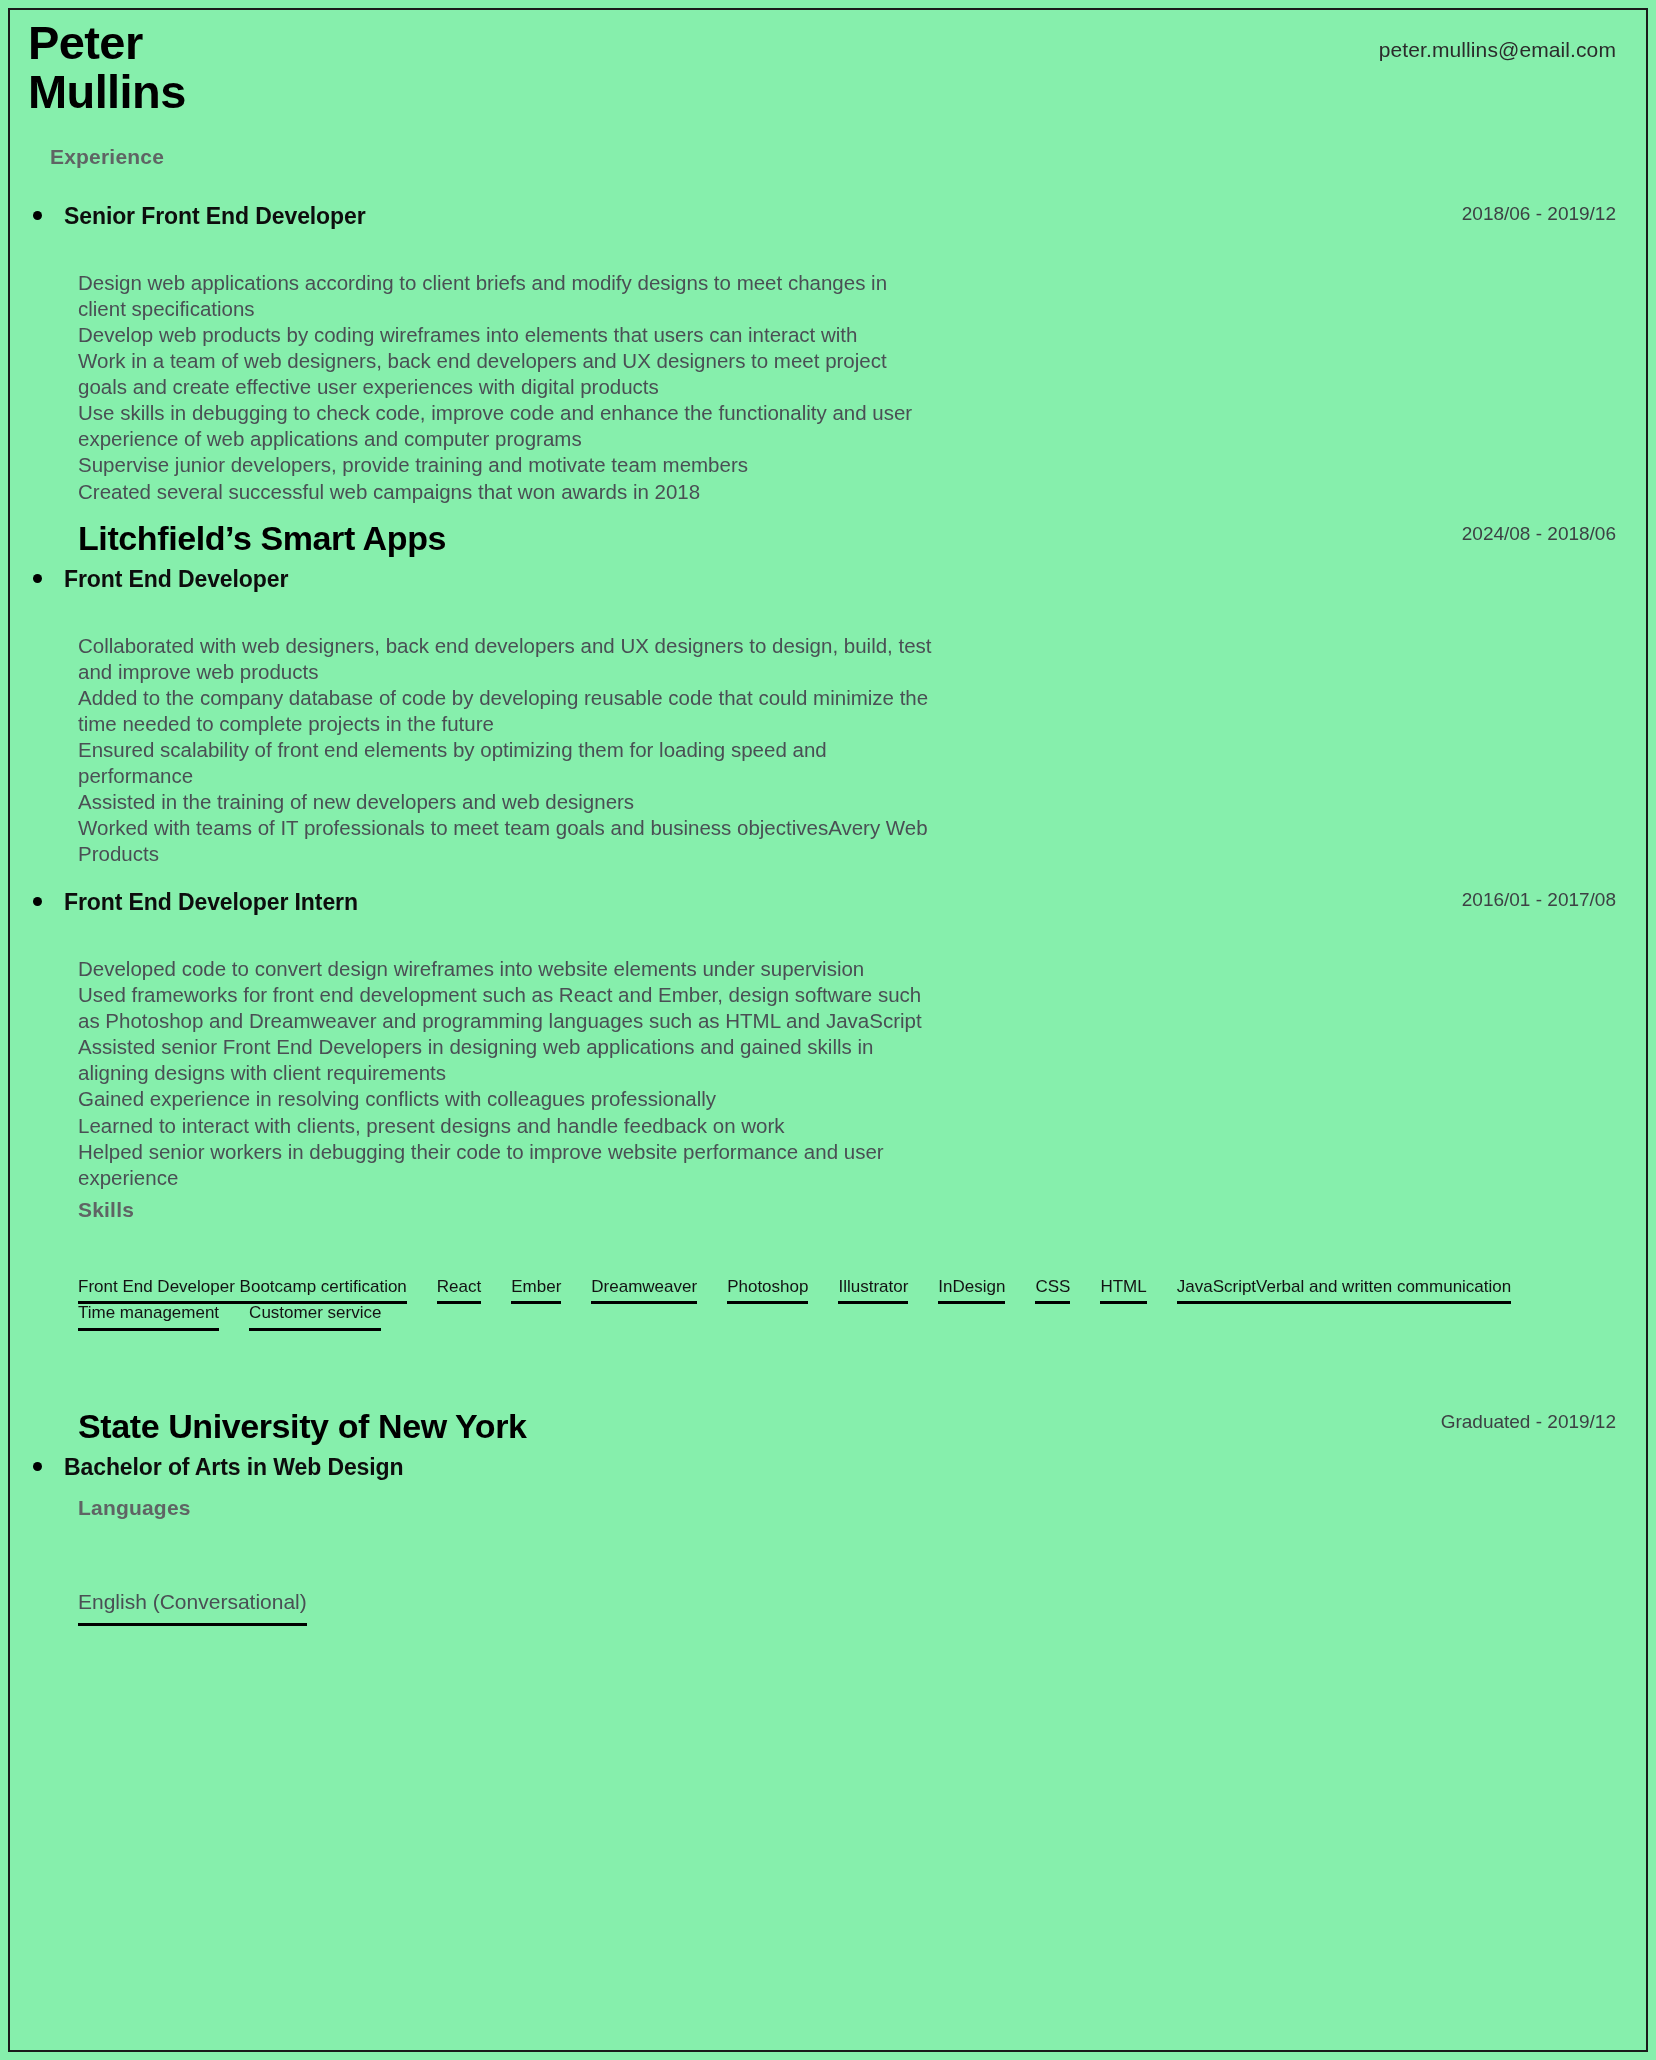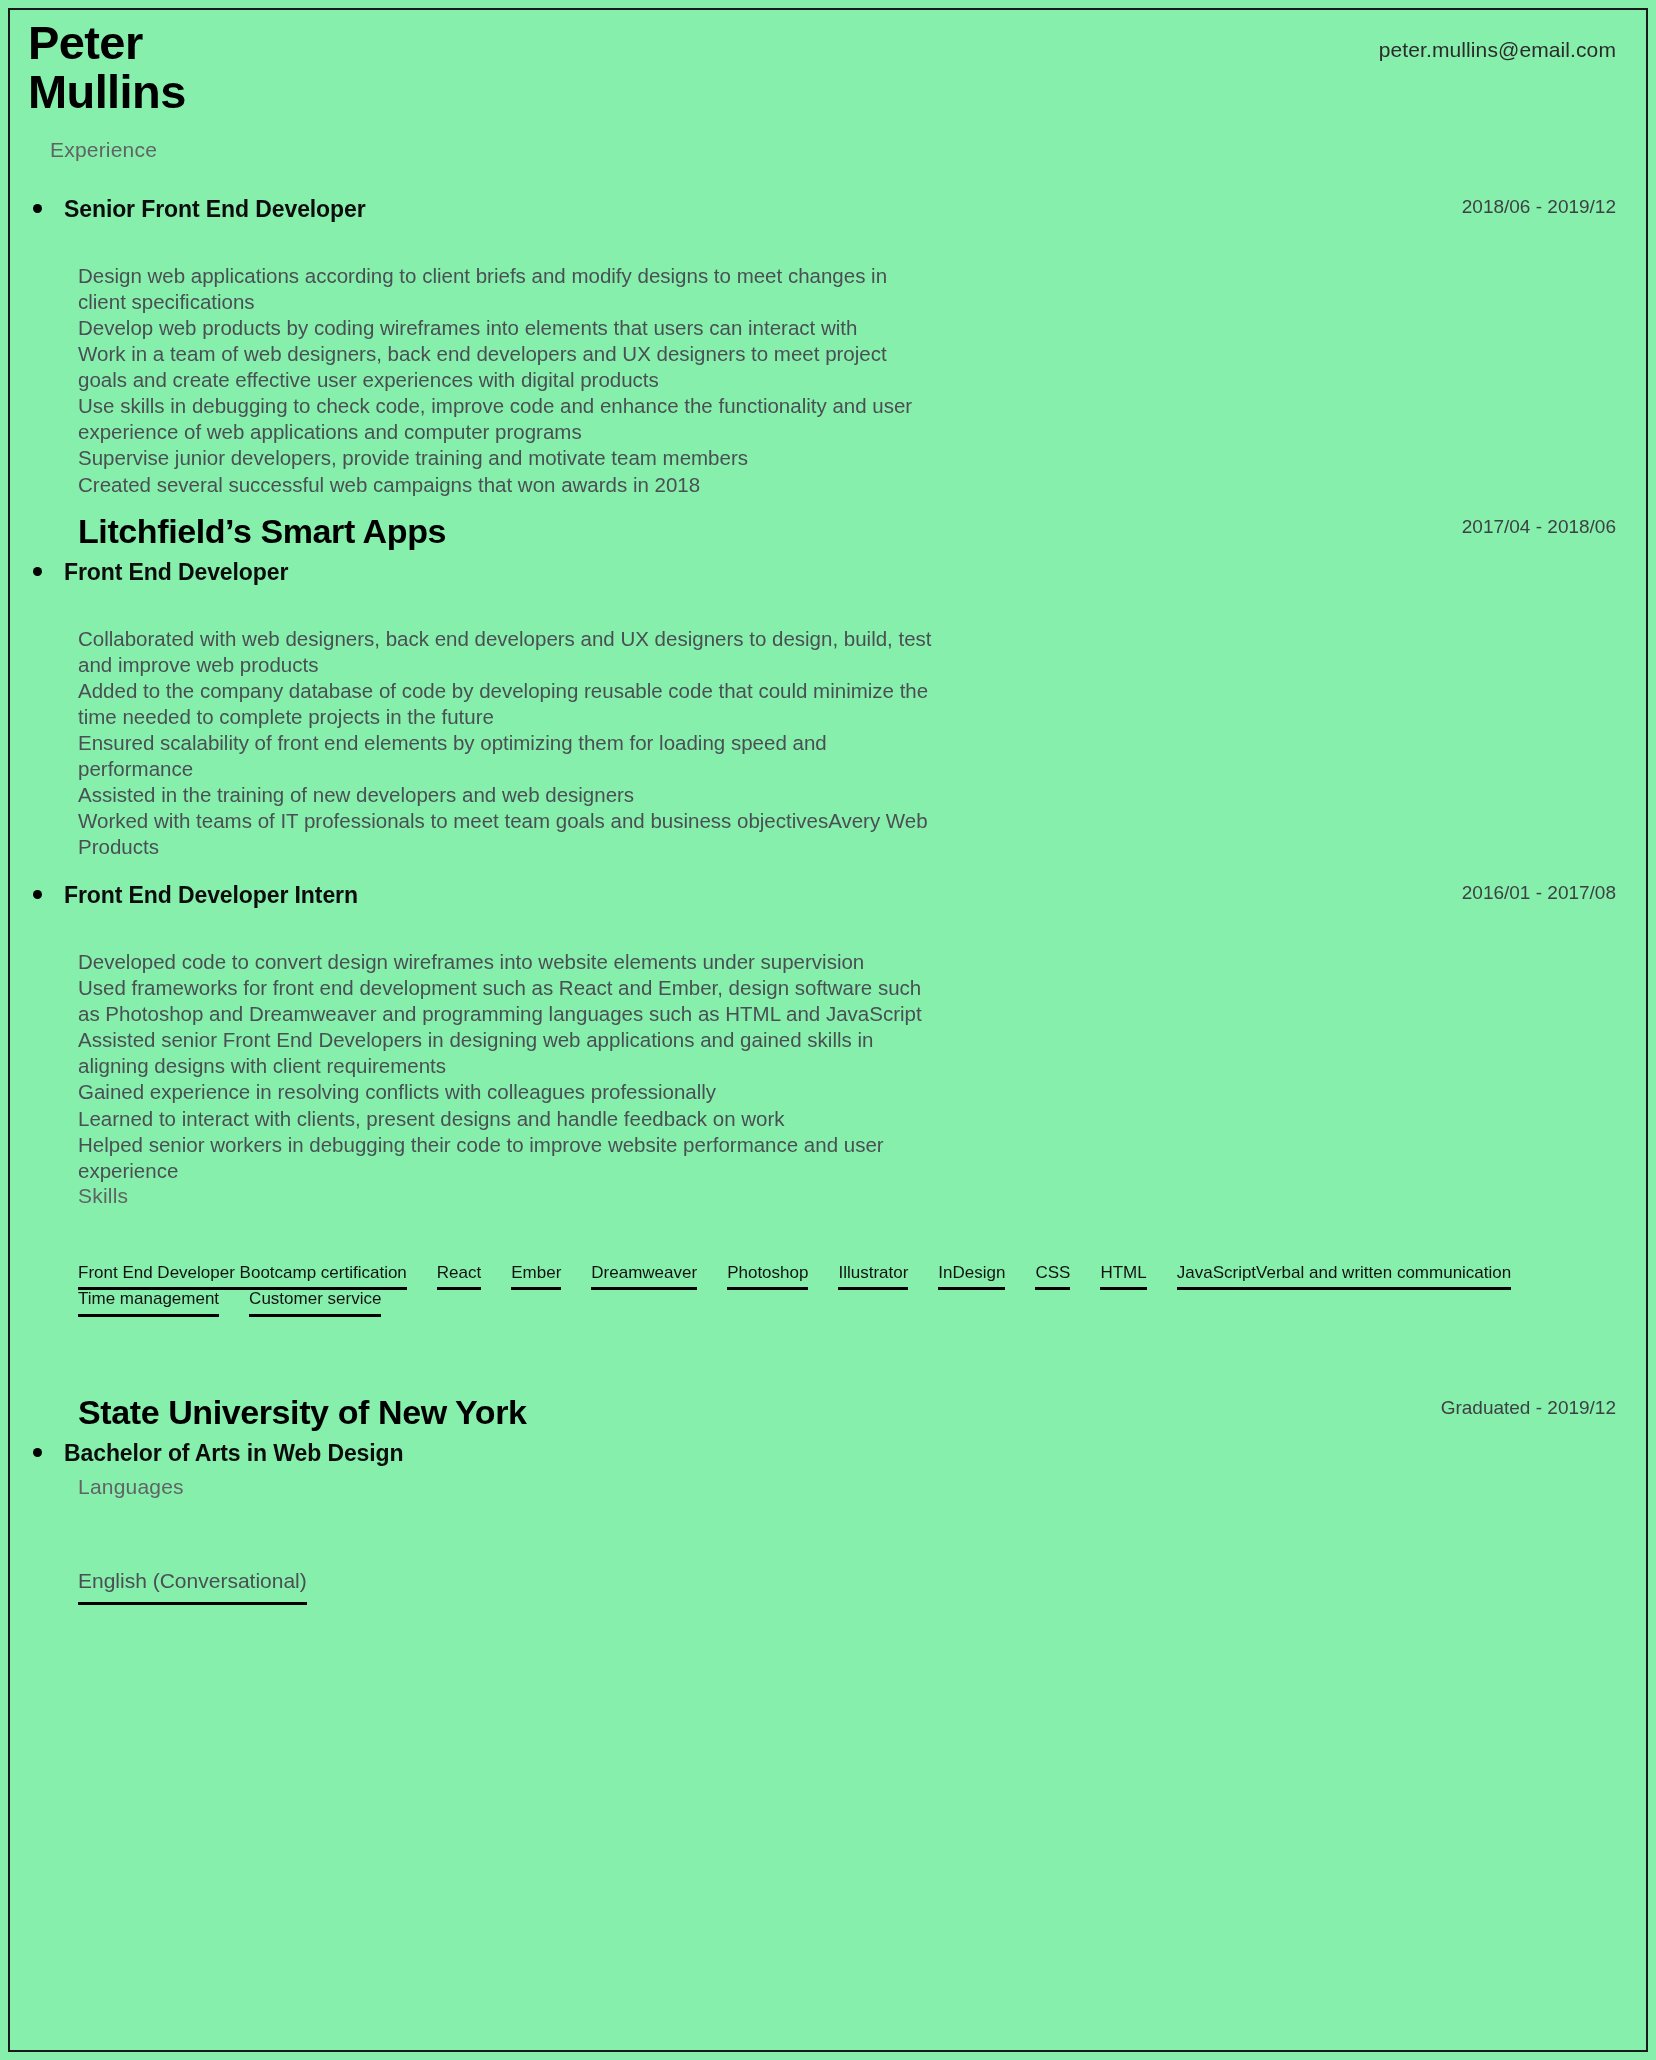--- a/index.html
+++ b/index.html
@@ -56,24 +56,25 @@
     right: 0px;
     top: 38px;
     font-size: 21px;
     color: #2b2b2b;
     letter-spacing: 0.1px;
   }
 
   
   .section-heading {
     font-size: 21px;
-    font-weight: normal;
+    font-weight: bold;
     color: #5f6464;
     letter-spacing: 0.2px;
     margin-left: 22px;
+    margin-top: 7px;
   }
 
   
   .entry-row {
     position: relative;
     display: flex;
     align-items: baseline;
   }
   .bullet {
     width: 9px;
@@ -199,21 +200,21 @@
 Develop web products by coding wireframes into elements that users can interact with
 Work in a team of web designers, back end developers and UX designers to meet project goals and create effective user experiences with digital products
 Use skills in debugging to check code, improve code and enhance the functionality and user experience of web applications and computer programs
 Supervise junior developers, provide training and motivate team members
 Created several successful web campaigns that won awards in 2018</div>
 
     <div class="spacer-14"></div>
 
     <div class="company-row">
       <span class="company">Litchfield’s Smart Apps</span>
-      <span class="company-date">2017/04 - 2018/06</span>
+      <span class="company-date">2024/08 - 2018/06</span>
     </div>
 
     <div class="spacer-8"></div>
 
     <div class="entry-row">
       <span class="bullet"></span>
       <span class="entry-title">Front End Developer</span>
     </div>
 
     <div class="spacer-40"></div>

